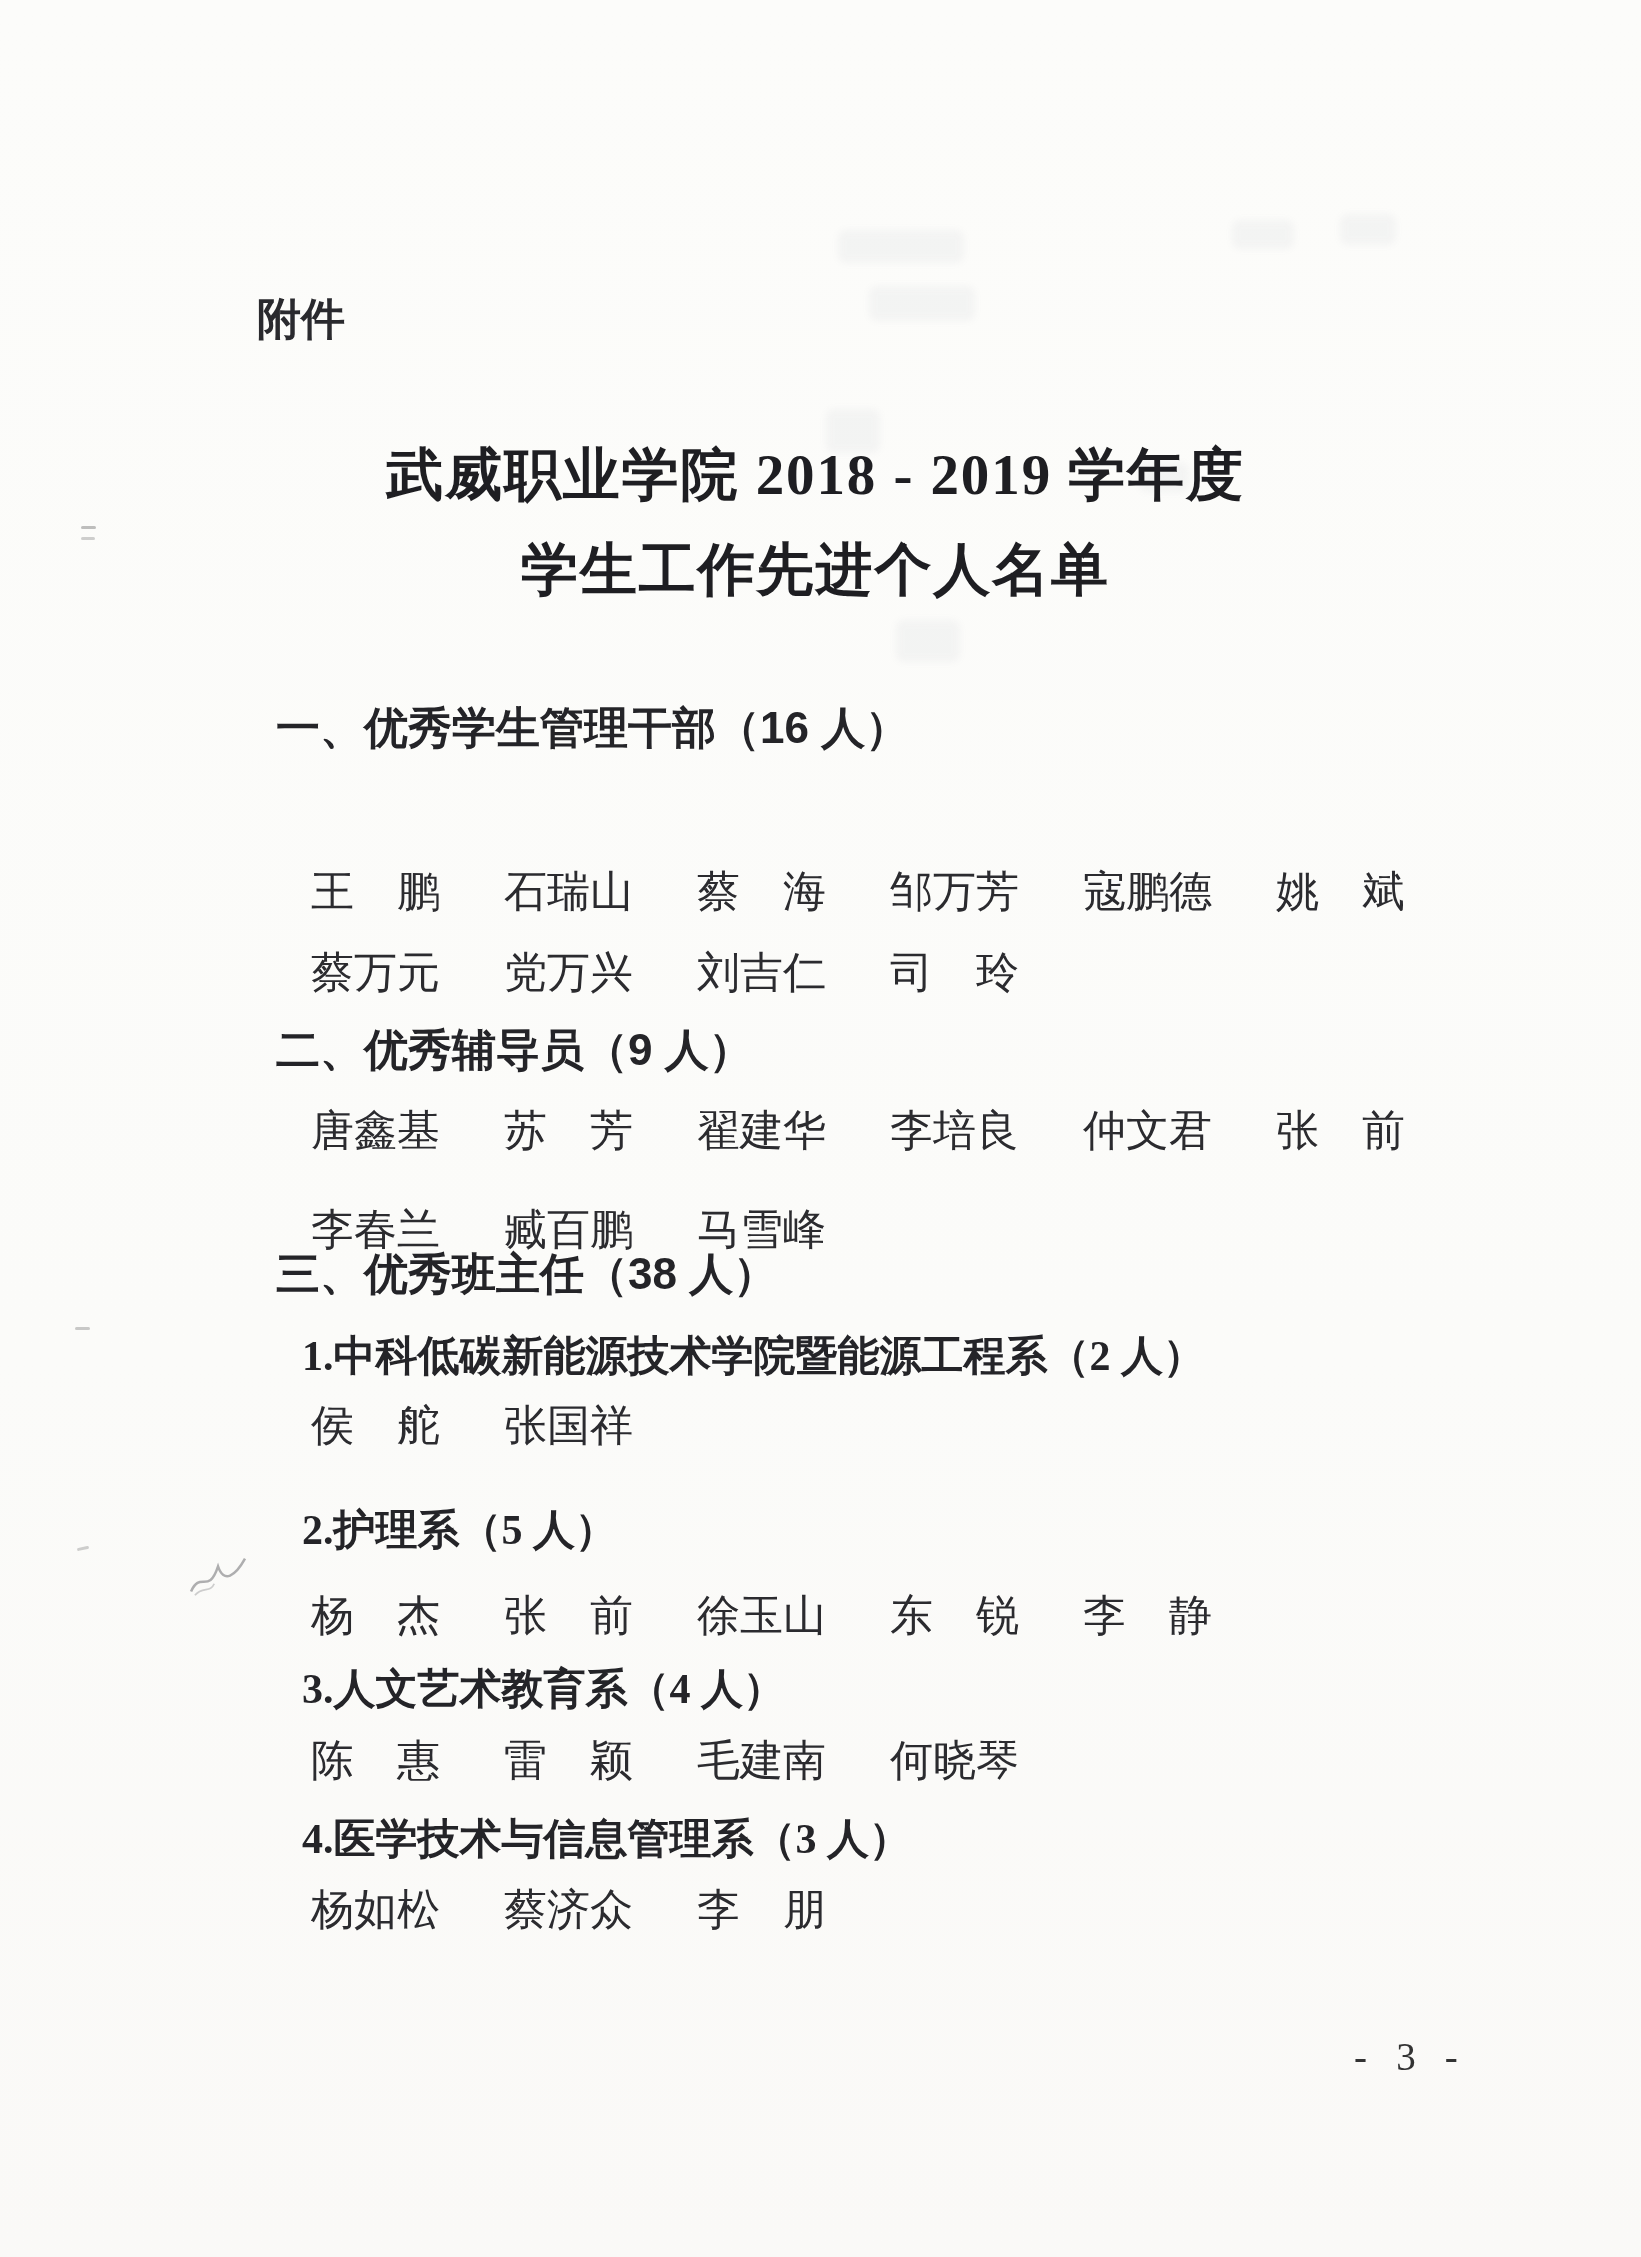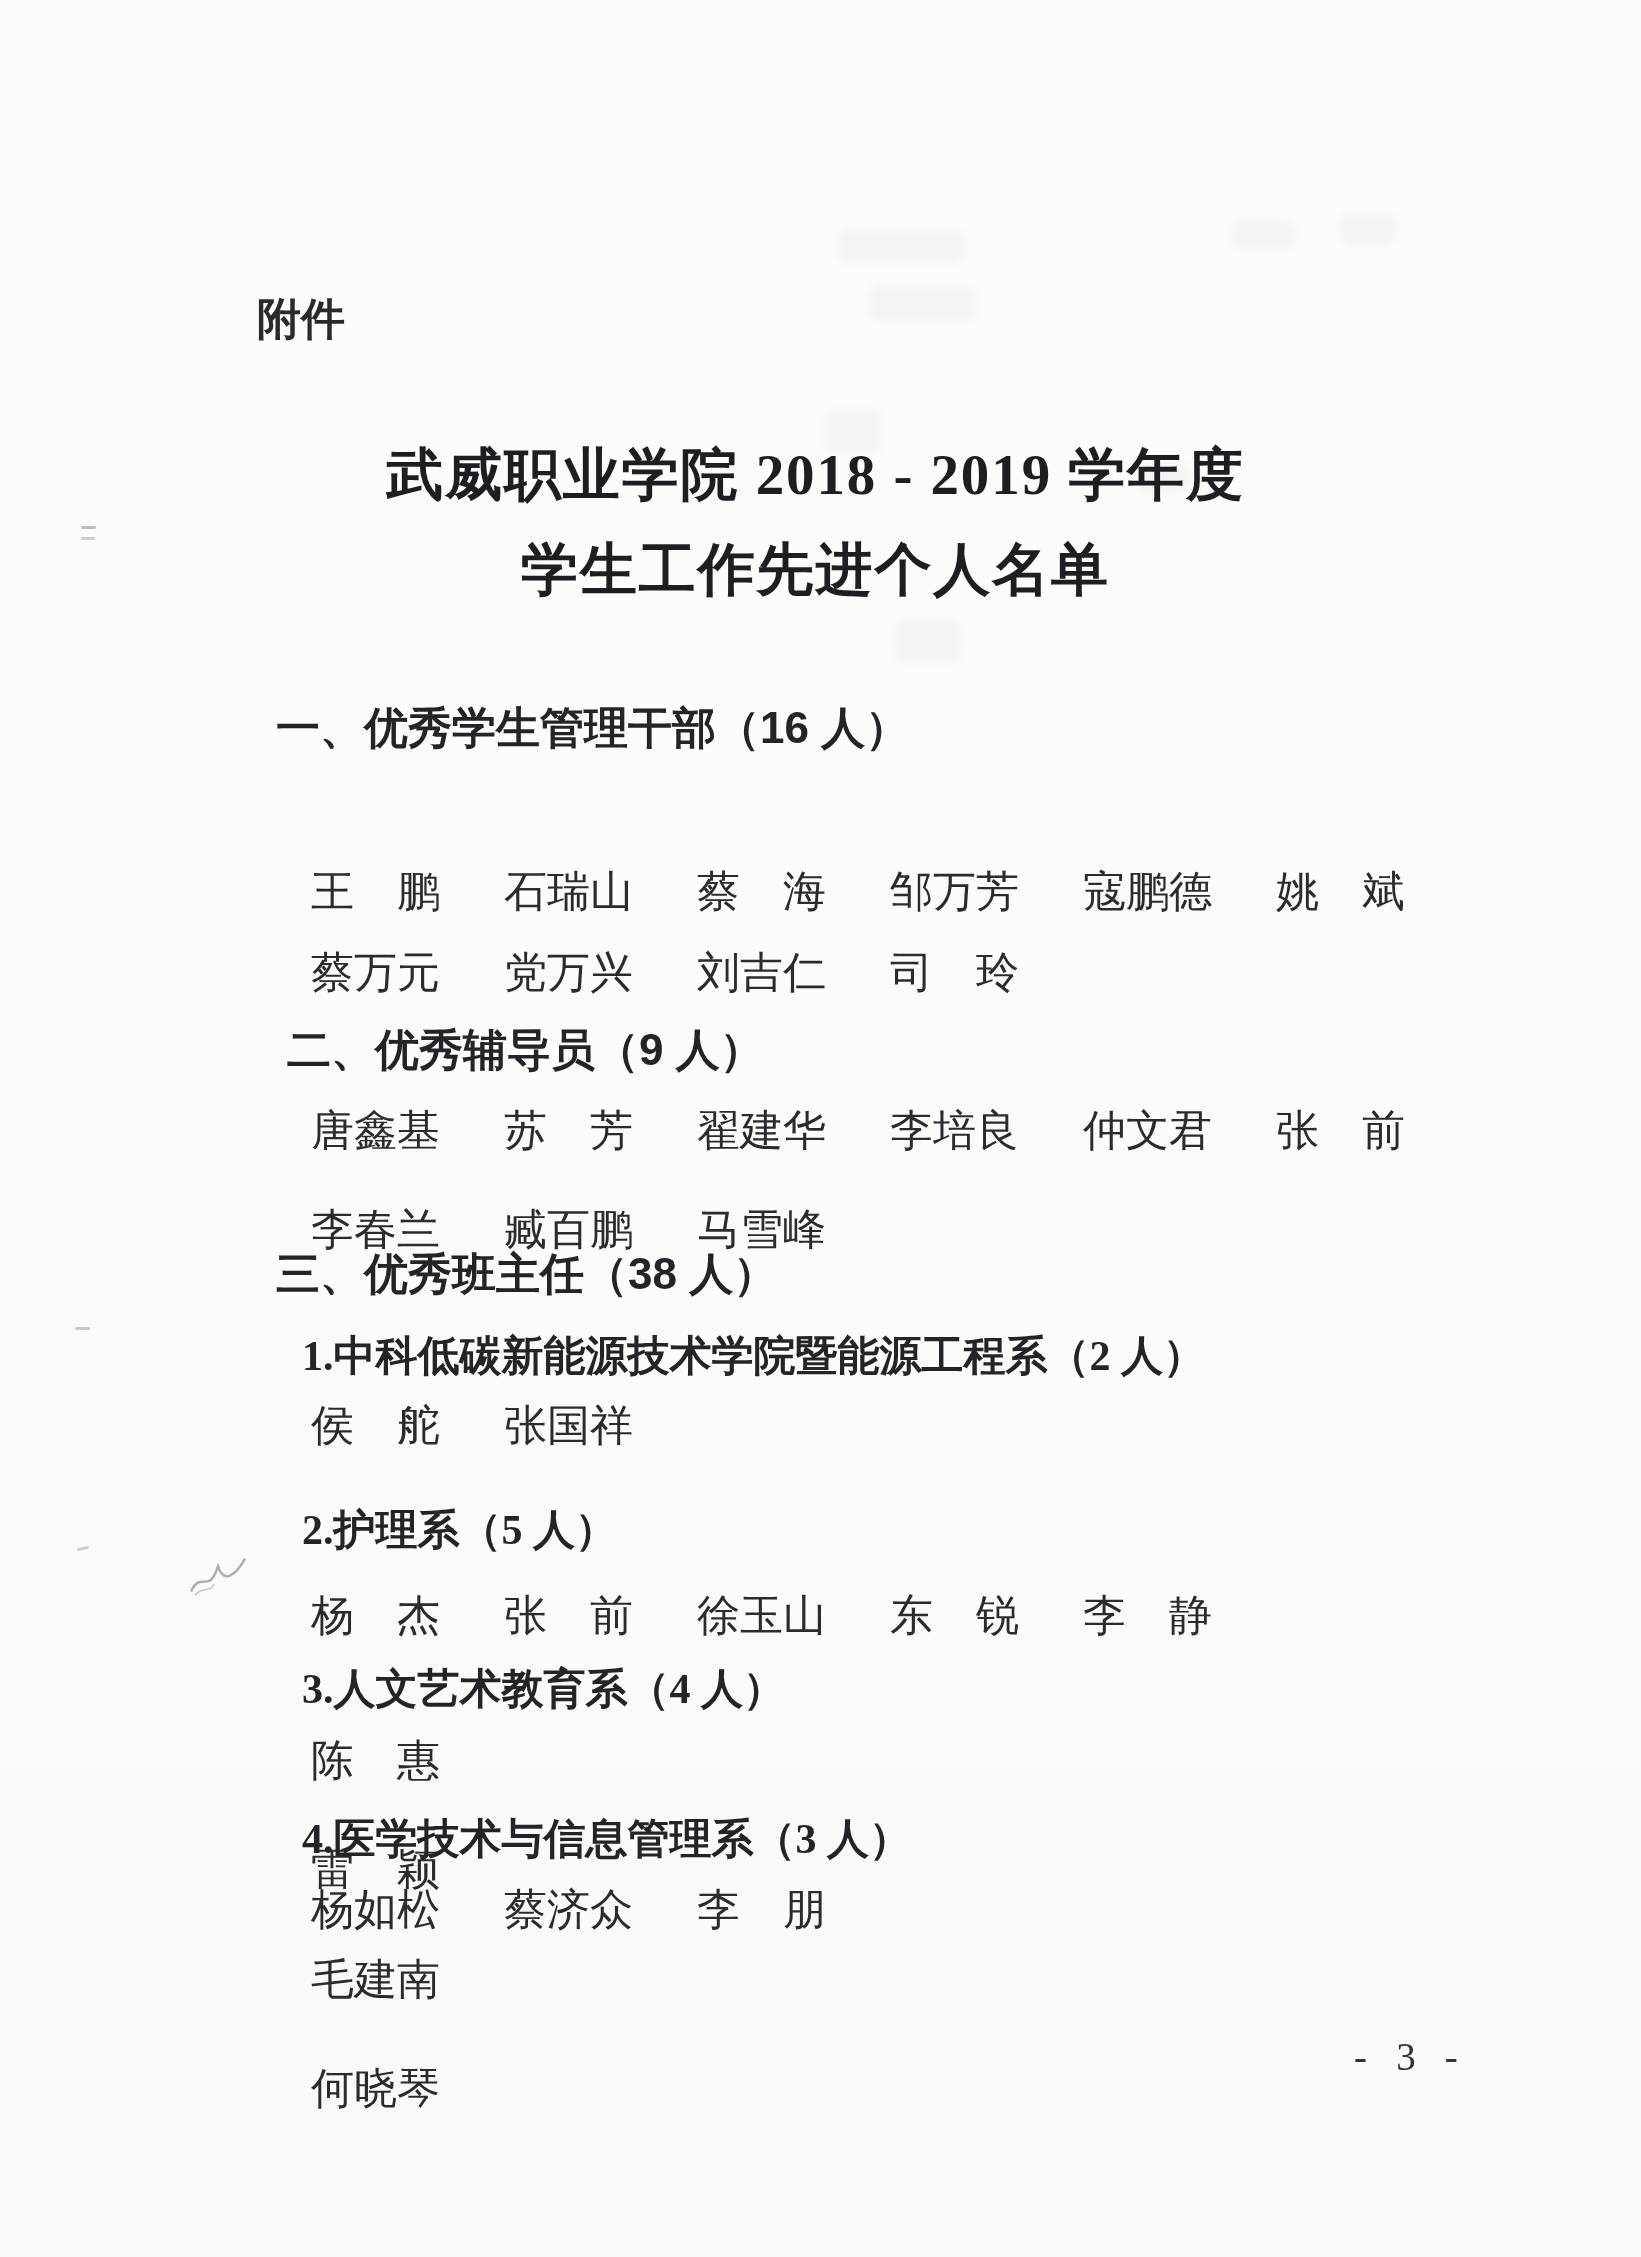--- a/index.html
+++ b/index.html
@@ -115,21 +115,21 @@
     <span class="cell">寇鹏德</span>
     <span class="cell">姚　斌</span>
   </div>
   <div class="line name-row" style="top:948px;">
     <span class="cell">蔡万元</span>
     <span class="cell">党万兴</span>
     <span class="cell">刘吉仁</span>
     <span class="cell">司　玲</span>
   </div>
 
-  <div class="line h-section" style="top:1025px;margin-left:11px;">二、优秀辅导员（9 人）</div>
+  <div class="line h-section" style="top:1025px;">二、优秀辅导员（9 人）</div>
   <div class="line name-row" style="top:1106px;">
     <span class="cell">唐鑫基</span>
     <span class="cell">苏　芳</span>
     <span class="cell">翟建华</span>
     <span class="cell">李培良</span>
     <span class="cell">仲文君</span>
     <span class="cell">张　前</span>
   </div>
   <div class="line name-row" style="top:1184px;margin-top:21px;">
     <span class="cell">李春兰</span>
@@ -148,21 +148,21 @@
   <div class="line h-sub" style="top:1506px;">2.护理系（5 人）</div>
   <div class="line name-row" style="top:1591px;">
     <span class="cell">杨　杰</span>
     <span class="cell">张　前</span>
     <span class="cell">徐玉山</span>
     <span class="cell">东　锐</span>
     <span class="cell">李　静</span>
   </div>
 
   <div class="line h-sub" style="top:1665px;">3.人文艺术教育系（4 人）</div>
-  <div class="line name-row" style="top:1736px;flex-direction:column;">
+  <div class="line name-row" style="top:1736px;">
     <span class="cell">陈　惠</span>
     <span class="cell">雷　颖</span>
     <span class="cell">毛建南</span>
     <span class="cell">何晓琴</span>
   </div>
 
   <div class="line h-sub" style="top:1815px;">4.医学技术与信息管理系（3 人）</div>
   <div class="line name-row" style="top:1885px;">
     <span class="cell">杨如松</span>
     <span class="cell">蔡济众</span>

